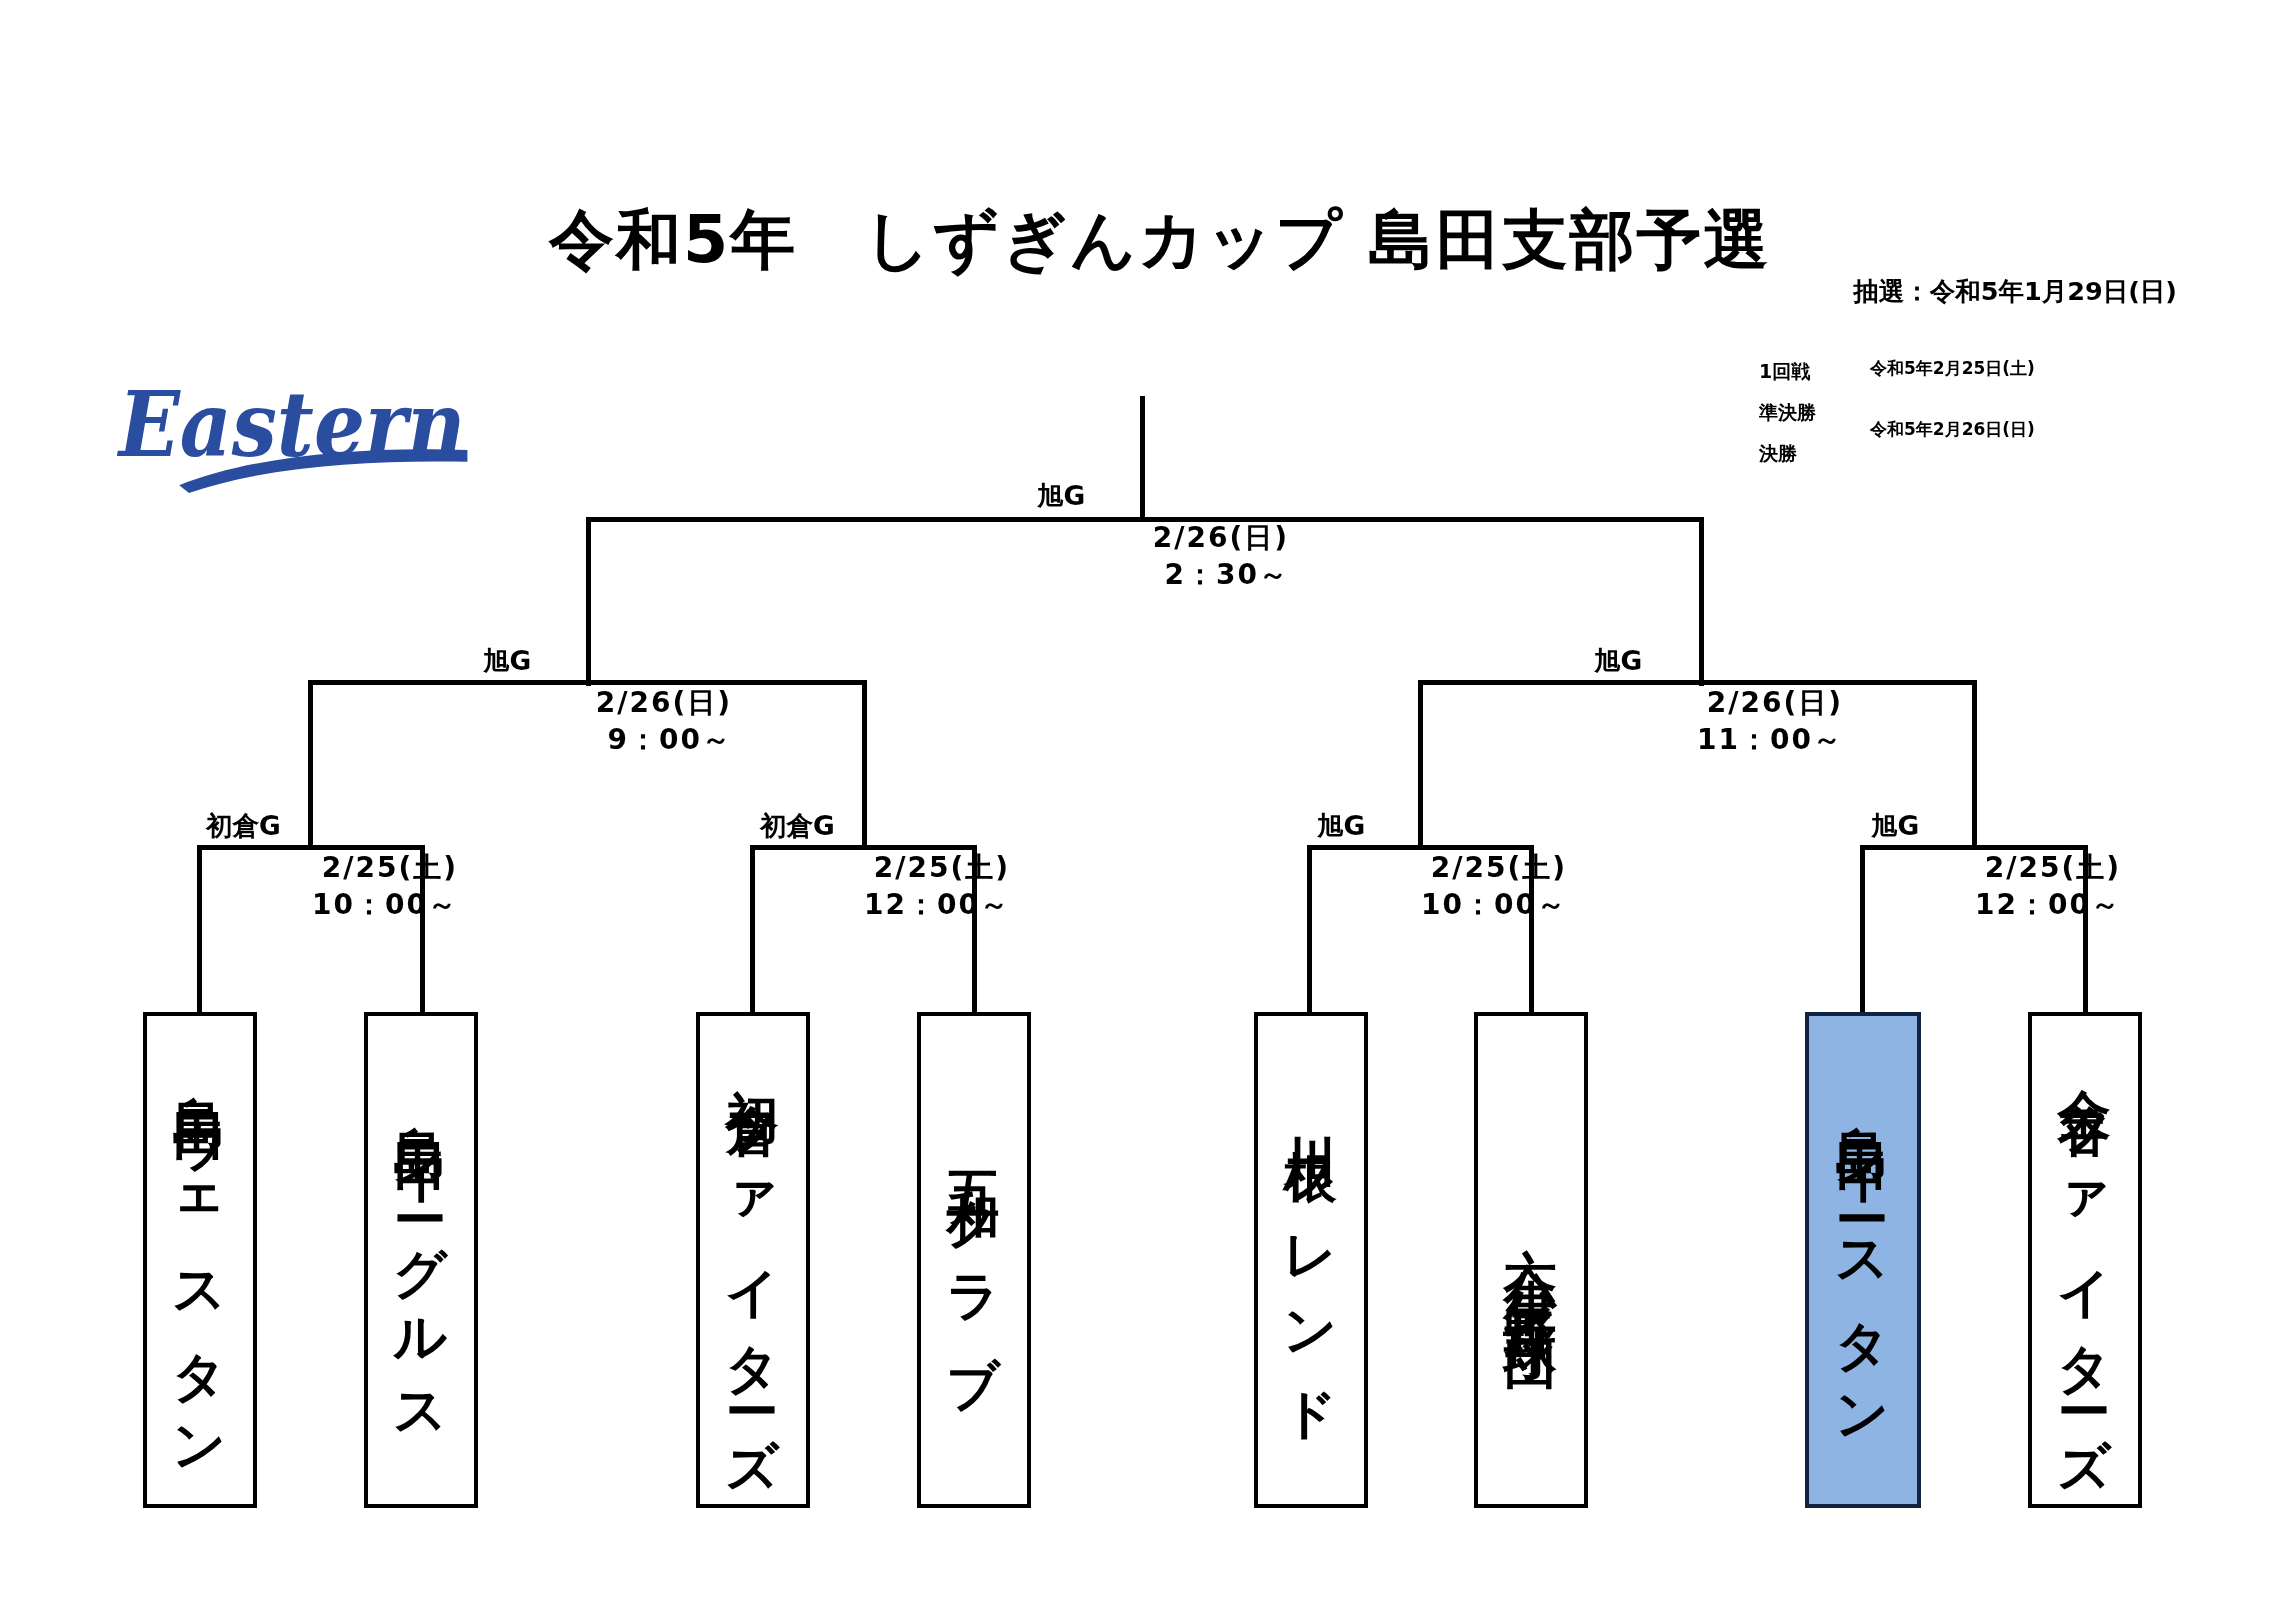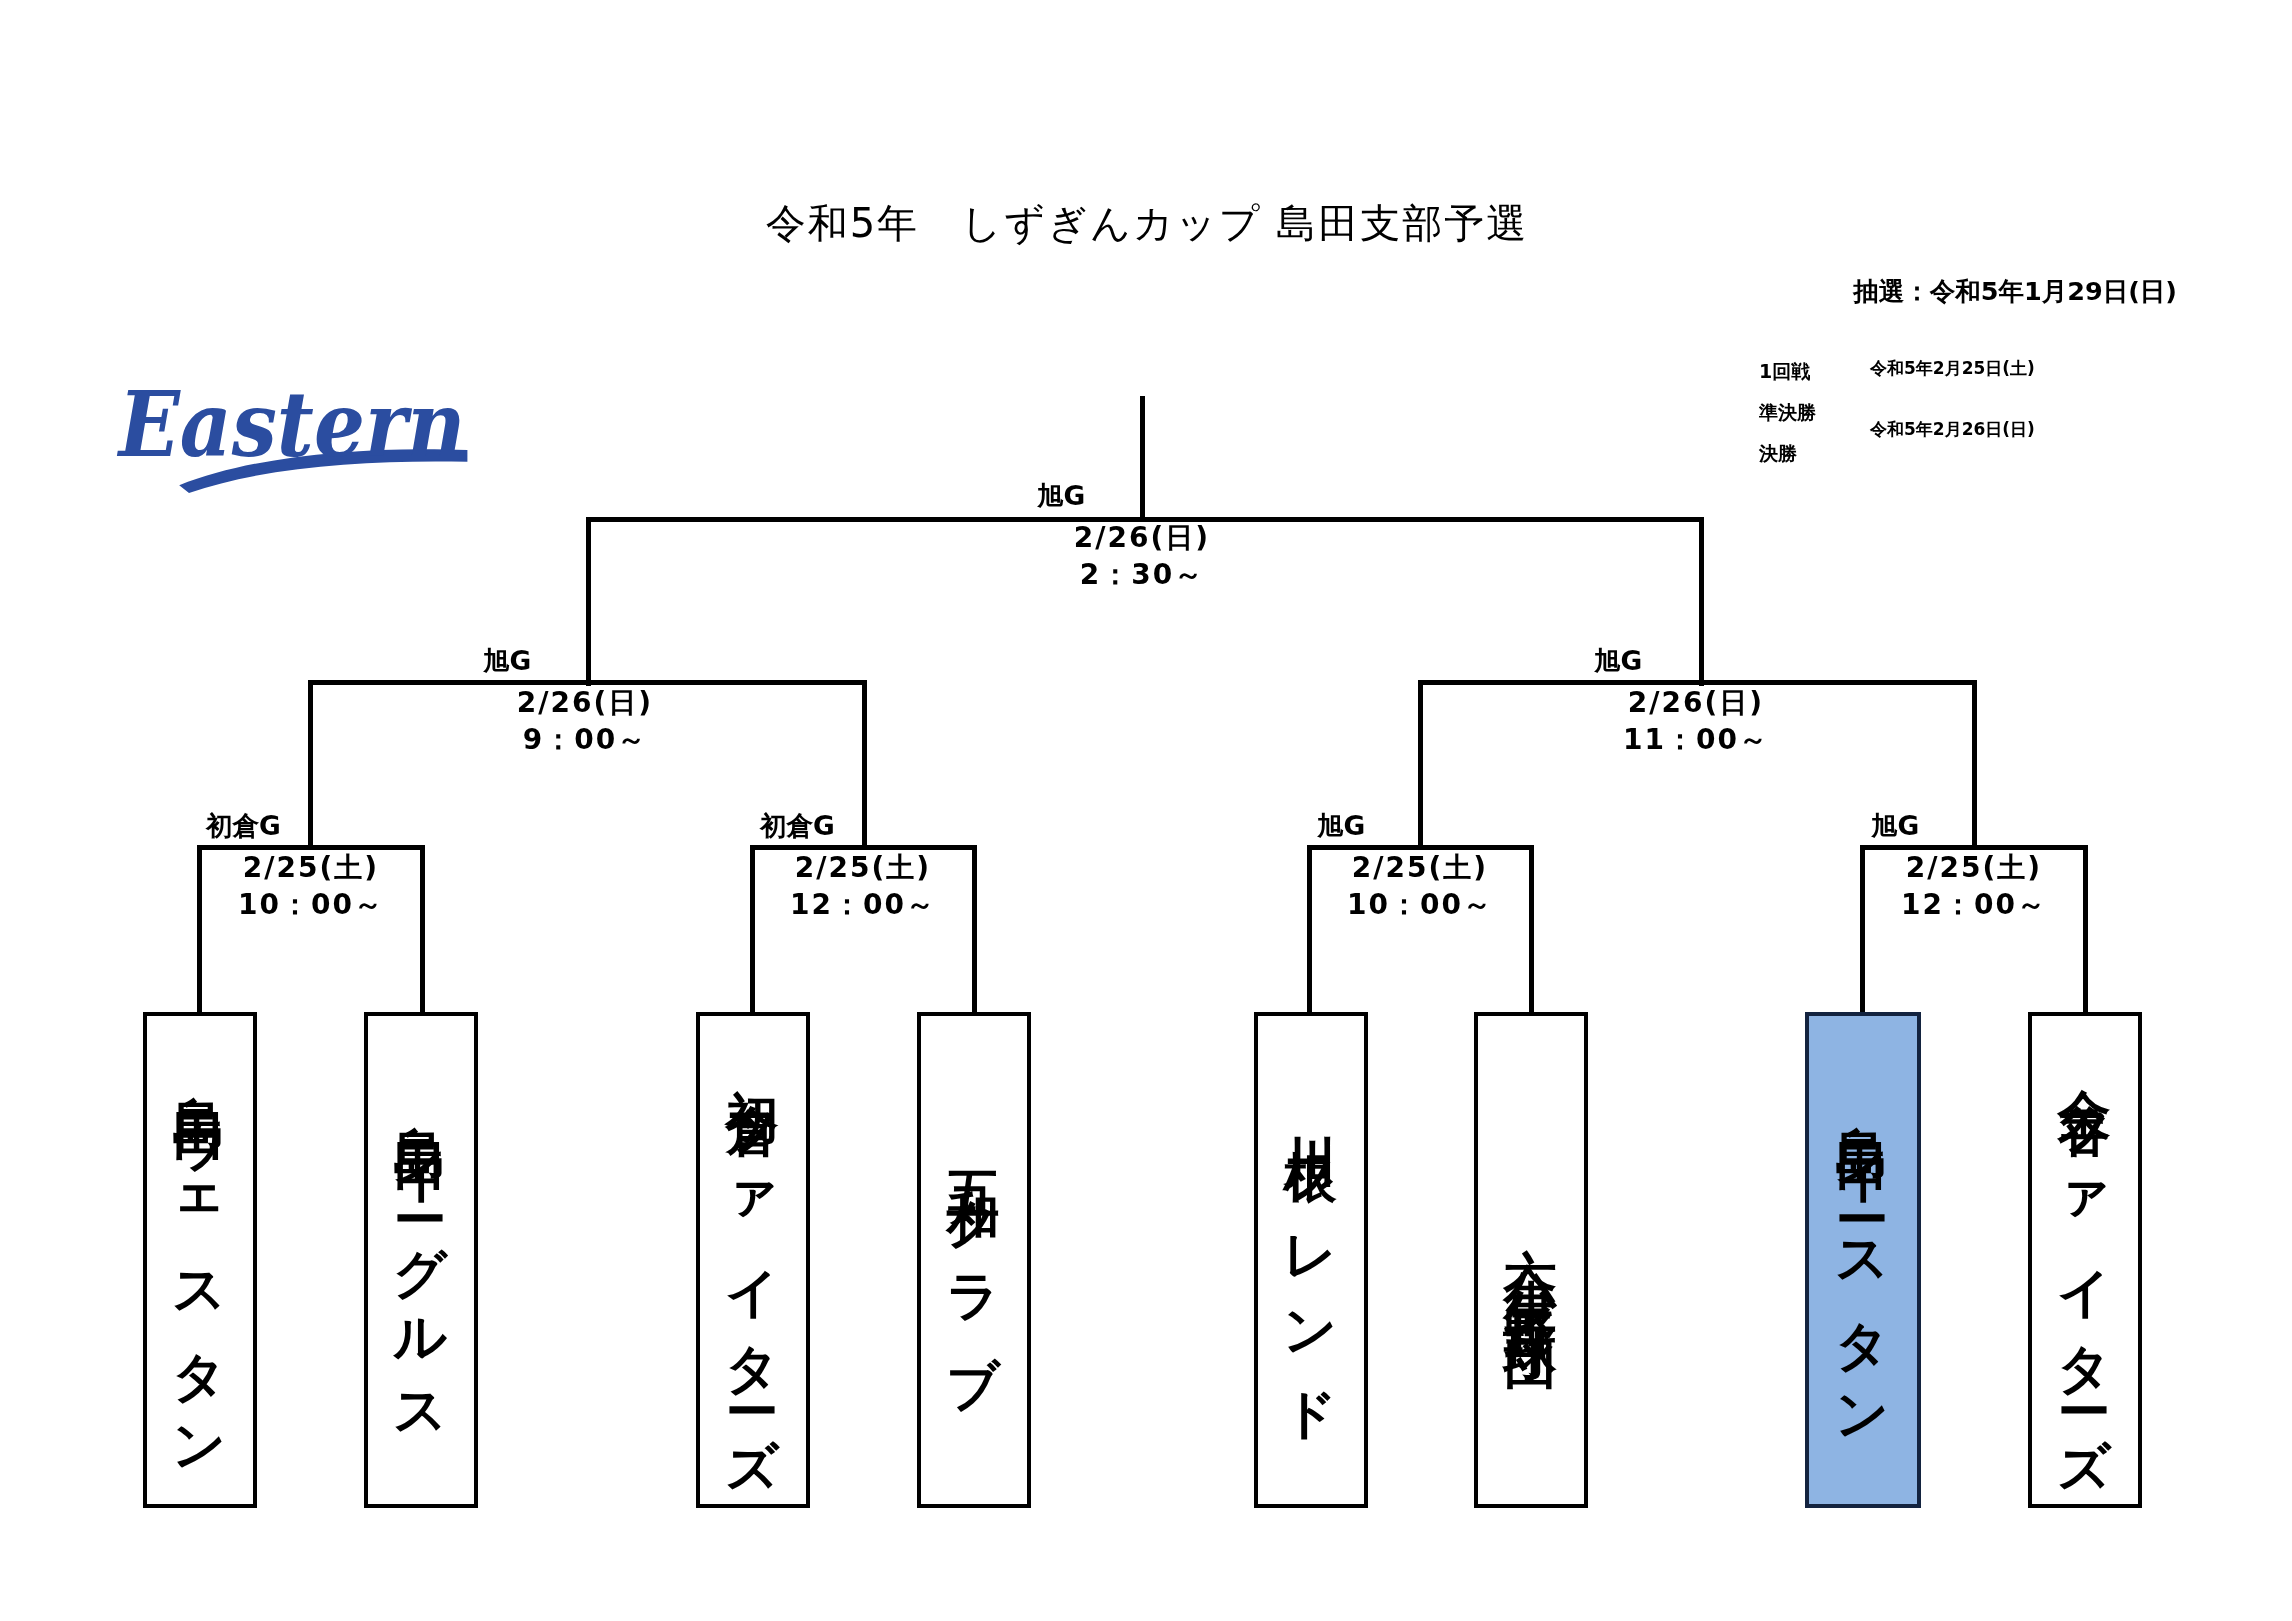--- a/index.html
+++ b/index.html
@@ -1,26 +1,26 @@
 <!DOCTYPE html>
 <html><head>
 <meta charset="utf-8">
 <style>
   html, body { margin:0; padding:0; background:#ffffff; }
   body { width:2293px; height:1621px; position:relative; overflow:hidden;
          font-family:"DejaVu Sans", "Liberation Sans", sans-serif; color:#000; }
   .abs { position:absolute; }
-  .title { left:549px; top:196px; width:1196px; text-align:center; font-size:40px; font-weight:normal; letter-spacing:2px; white-space:nowrap; }
+  .title { left:549px; top:196px; width:1196px; text-align:center; font-size:65px; font-weight:bold; letter-spacing:2px; white-space:nowrap; }
   .draw { right:116px; top:274px; font-size:25.5px; font-weight:bold; white-space:nowrap; }
   .sched-label { left:1759px; font-size:19px; font-weight:bold; white-space:nowrap; }
   .sched-date { left:1870px; font-size:17px; font-weight:bold; white-space:nowrap; }
   .logo { left:110px; top:370px; width:368px; height:127px; }
   .line { position:absolute; background:#000; }
   .venue { position:absolute; font-size:26.5px; font-weight:bold; white-space:nowrap; }
-  .dt { position:absolute; font-size:28px; font-weight:bold; text-align:center; line-height:37px; white-space:nowrap; letter-spacing:2px; }
+  .dt { position:absolute; font-size:28px; font-weight:bold; text-align:right; line-height:37px; white-space:nowrap; letter-spacing:2px; }
   .team { position:absolute; top:1012px; height:496px; box-sizing:border-box; border:4.9px solid #000; background:#fff;
           display:flex; flex-direction:column; align-items:center; justify-content:center; }
   .team.hl { background:#8EB4E3; border-color:#13233F; }
   .team .name { writing-mode:vertical-rl; text-orientation:upright; font-size:53px; font-weight:bold; letter-spacing:15.7px; line-height:1; }
 </style>
 </head>
 <body>
 
 <div class="abs title">令和5年　しずぎんカップ 島田支部予選</div>
 <div class="abs draw">抽選：令和5年1月29日(日)</div>

